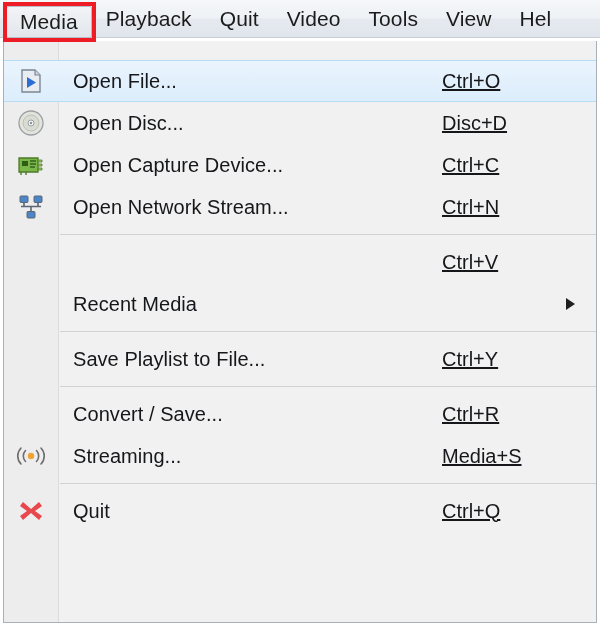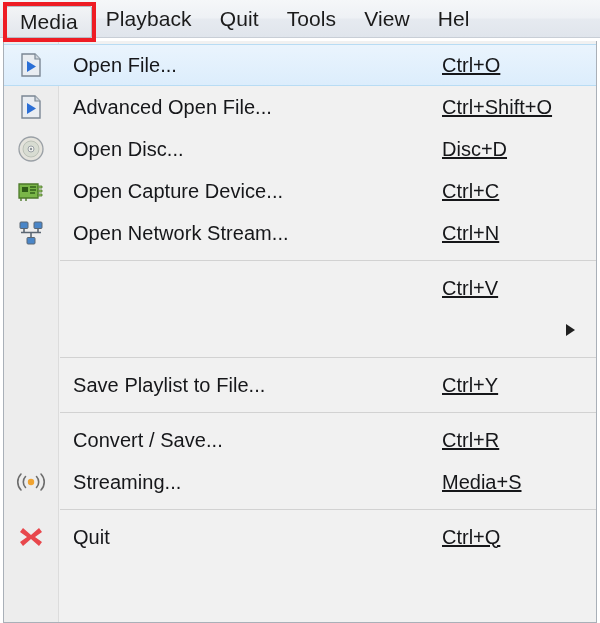--- a/index.html
+++ b/index.html
@@ -86,20 +86,21 @@
     position: relative;
     height: 42px;
     display: flex;
     align-items: center;
     cursor: default;
   }
   .menu-row.selected {
     background: linear-gradient(to bottom, #eaf4fd 0%, #dcedfc 100%);
     border-top: 1px solid #b8dcf4;
     border-bottom: 1px solid #b8dcf4;
+    margin-top: 16px;
   }
 
   .row-icon {
     position: absolute;
     left: 10px;
     top: 50%;
     transform: translateY(-50%);
     width: 34px; height: 34px;
     display: flex;
     align-items: center;
@@ -153,20 +154,23 @@
     <div class="menubar-item active">
       <span>Media</span>
     </div>
     <div class="menubar-item">
       <span>Playback</span>
     </div>
     <div class="menubar-item">
       <span>Quit</span>
     </div>
     <div class="menubar-item">
+      <span>Video</span>
+    </div>
+    <div class="menubar-item">
       <span>Tools</span>
     </div>
     <div class="menubar-item">
       <span>View</span>
     </div>
     <div class="menubar-item">
       <span>Hel</span>
     </div>
   </div>
 
@@ -182,31 +186,20 @@
           <svg class="ico" width="28" height="28" viewBox="0 0 28 28">
             <path d="M5 3 h13 l5 5 v17 h-18 z" fill="#e9edf2" stroke="#7b8794" stroke-width="1.4"></path>
             <path d="M18 3 v5 h5" fill="#cfd6de" stroke="#7b8794" stroke-width="1.2"></path>
             <path d="M10 10 l9 5.5 l-9 5.5 z" fill="#2b6fd6"></path>
           </svg>
         </span>
         <span class="row-label">Open File...</span>
         <span class="row-shortcut">Ctrl+O</span>
       </div>
 
-      <div class="menu-row">
-        <span class="row-icon">
-          <svg class="ico" width="28" height="28" viewBox="0 0 28 28">
-            <path d="M5 3 h13 l5 5 v17 h-18 z" fill="#e9edf2" stroke="#7b8794" stroke-width="1.4"></path>
-            <path d="M18 3 v5 h5" fill="#cfd6de" stroke="#7b8794" stroke-width="1.2"></path>
-            <path d="M10 10 l9 5.5 l-9 5.5 z" fill="#2b6fd6"></path>
-          </svg>
-        </span>
-        <span class="row-label">Advanced Open File...</span>
-        <span class="row-shortcut">Ctrl+Shift+O</span>
-      </div>
 
 
       <div class="menu-row">
         <span class="row-icon">
           <svg class="ico" width="28" height="28" viewBox="0 0 28 28">
             <circle cx="14" cy="14" r="12" fill="#e4e3dc" stroke="#9aa0a6" stroke-width="1.3"></circle>
             <circle cx="14" cy="14" r="8" fill="#d8dcd2" stroke="#b4bab0" stroke-width="0.8"></circle>
             <circle cx="14" cy="14" r="3" fill="#f4f4f0" stroke="#9aa0a6" stroke-width="1"></circle>
             <circle cx="14" cy="14" r="1.2" fill="#8d9398"></circle>
           </svg>
@@ -244,20 +237,21 @@
 
       <div class="sep-wrap">
           <div class="separator"></div>
         </div>
 
       <div class="menu-row">
         <span class="row-shortcut">Ctrl+V</span>
       </div>
 
       <div class="menu-row">
+        <span class="row-label">Recent Media</span>
         <span class="row-arrow"></span>
       </div>
 
       <div class="sep-wrap">
           <div class="separator"></div>
         </div>
 
       <div class="menu-row">
         <span class="row-label">Save Playlist to File...</span>
         <span class="row-shortcut">Ctrl+Y</span>

